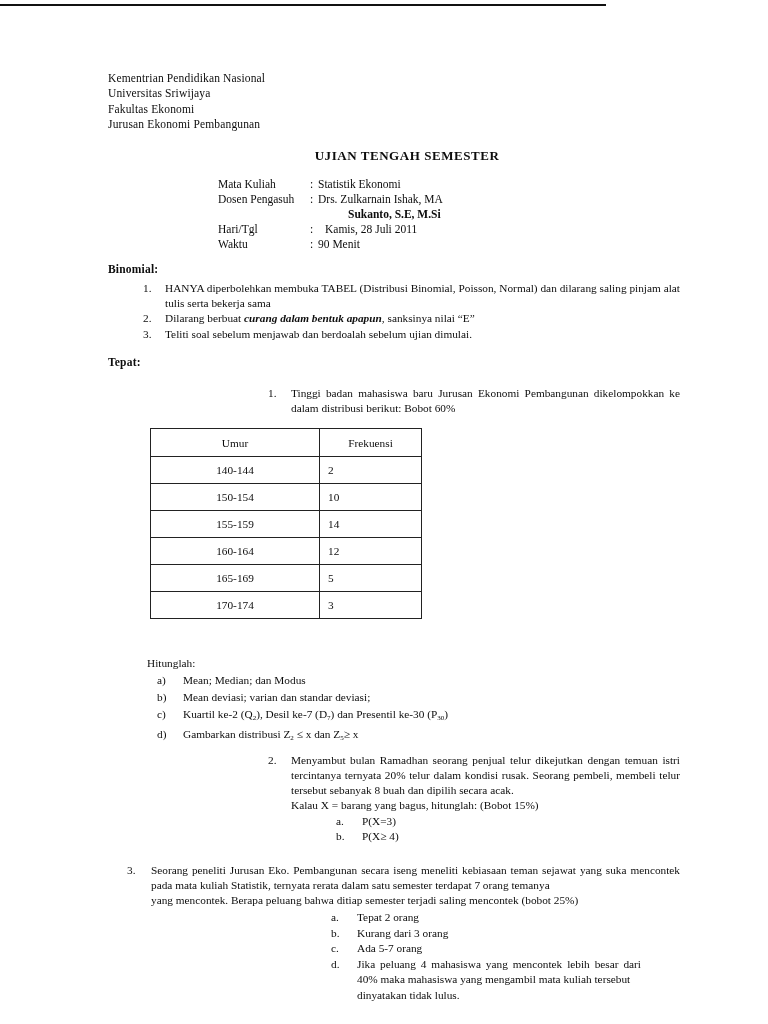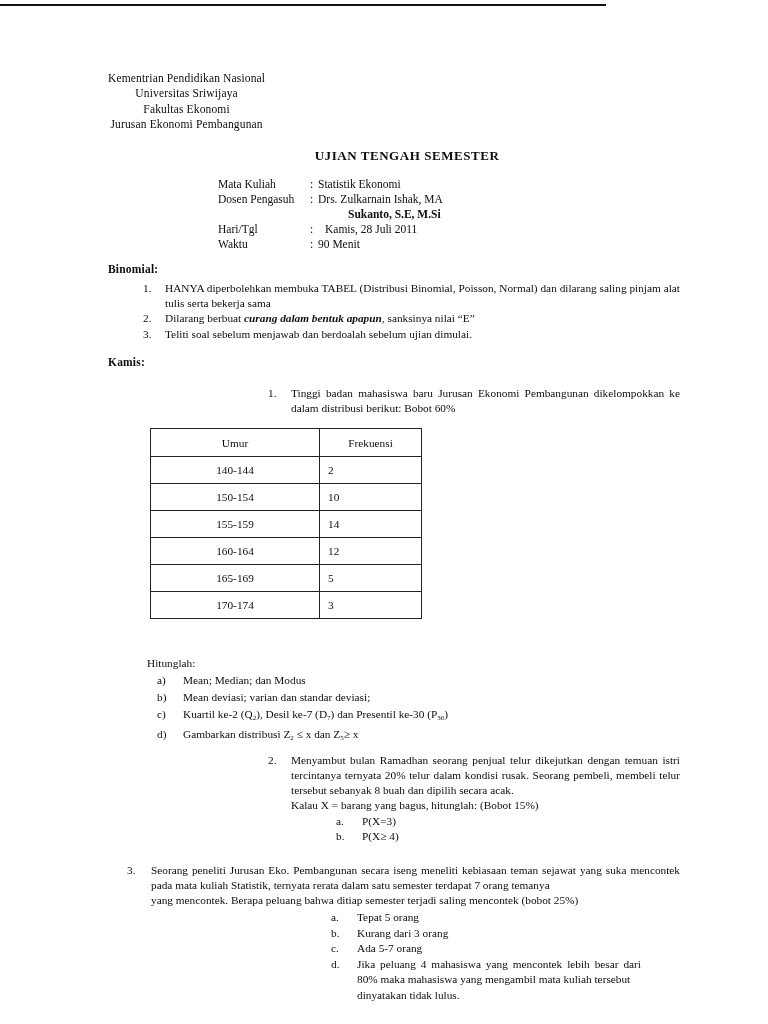--- a/index.html
+++ b/index.html
@@ -34,21 +34,21 @@
 
   
   .letterhead {
     position: absolute;
     left: 108px;
     top: 71px;
     font-size: 11.5px;
     line-height: 15.3px;
     letter-spacing: 0.15px;
   }
-  .letterhead div { white-space: nowrap; text-align: center; }
+  .letterhead div { white-space: nowrap; }
 
   
   .exam-title {
     position: absolute;
     left: 0;
     top: 148px;
     width: 768px;
     text-align: center;
     font-size: 13px;
     font-weight: bold;
@@ -249,21 +249,21 @@
     <div class="pt-item">
       <span class="pt-num">2.</span>
       <span class="pt-text nojust"><span>Dilarang  berbuat </span><b>curang dalam bentuk apapun</b><span>, sanksinya nilai “E”</span></span>
     </div>
     <div class="pt-item">
       <span class="pt-num">3.</span>
       <span class="pt-text nojust">Teliti soal sebelum menjawab dan berdoalah sebelum ujian dimulai.</span>
     </div>
   </div>
 
-  <div class="sect-head" id="soal-head">Kamis:</div>
+  <div class="sect-head" id="soal-head">Tepat:</div>
 
   <div class="q1">
     <div class="q1-row">
       <span class="q1-num">1.</span>
       <span class="q1-text">Tinggi badan mahasiswa baru Jurusan Ekonomi Pembangunan dikelompokkan ke dalam distribusi berikut: Bobot 60%</span>
     </div>
   </div>
 
   <table class="freq-table">
     <thead>
@@ -344,30 +344,30 @@
     <div class="q3-row">
       <span class="q3-num">3.</span>
       <span class="q3-text">
         <span>Seorang peneliti Jurusan Eko. Pembangunan secara iseng meneliti kebiasaan teman sejawat yang suka mencontek pada mata kuliah Statistik, ternyata  rerata dalam satu semester terdapat 7 orang temanya</span>
         <span class="lastline" style="display:block">yang mencontek. Berapa peluang bahwa ditiap semester terjadi saling mencontek (bobot 25%)</span>
       </span>
     </div>
     <div class="q3-sub">
       <div class="sub-row">
         <span class="sub-mark">a.</span>
-        <span class="sub-text">Tepat 5 orang</span>
+        <span class="sub-text">Tepat 2 orang</span>
       </div>
       <div class="sub-row">
         <span class="sub-mark">b.</span>
         <span class="sub-text">Kurang dari 3 orang</span>
       </div>
       <div class="sub-row">
         <span class="sub-mark">c.</span>
         <span class="sub-text">Ada 5-7 orang</span>
       </div>
       <div class="sub-row">
         <span class="sub-mark">d.</span>
-        <span class="sub-text"><span>Jika peluang 4 mahasiswa yang mencontek lebih besar dari 80% maka mahasiswa yang mengambil mata kuliah tersebut</span><span class="lastline" style="display:block">dinyatakan tidak lulus.</span></span>
+        <span class="sub-text"><span>Jika peluang 4 mahasiswa yang mencontek lebih besar dari 40% maka mahasiswa yang mengambil mata kuliah tersebut</span><span class="lastline" style="display:block">dinyatakan tidak lulus.</span></span>
       </div>
     </div>
   </div>
 
 </div>
 
 </body></html>

